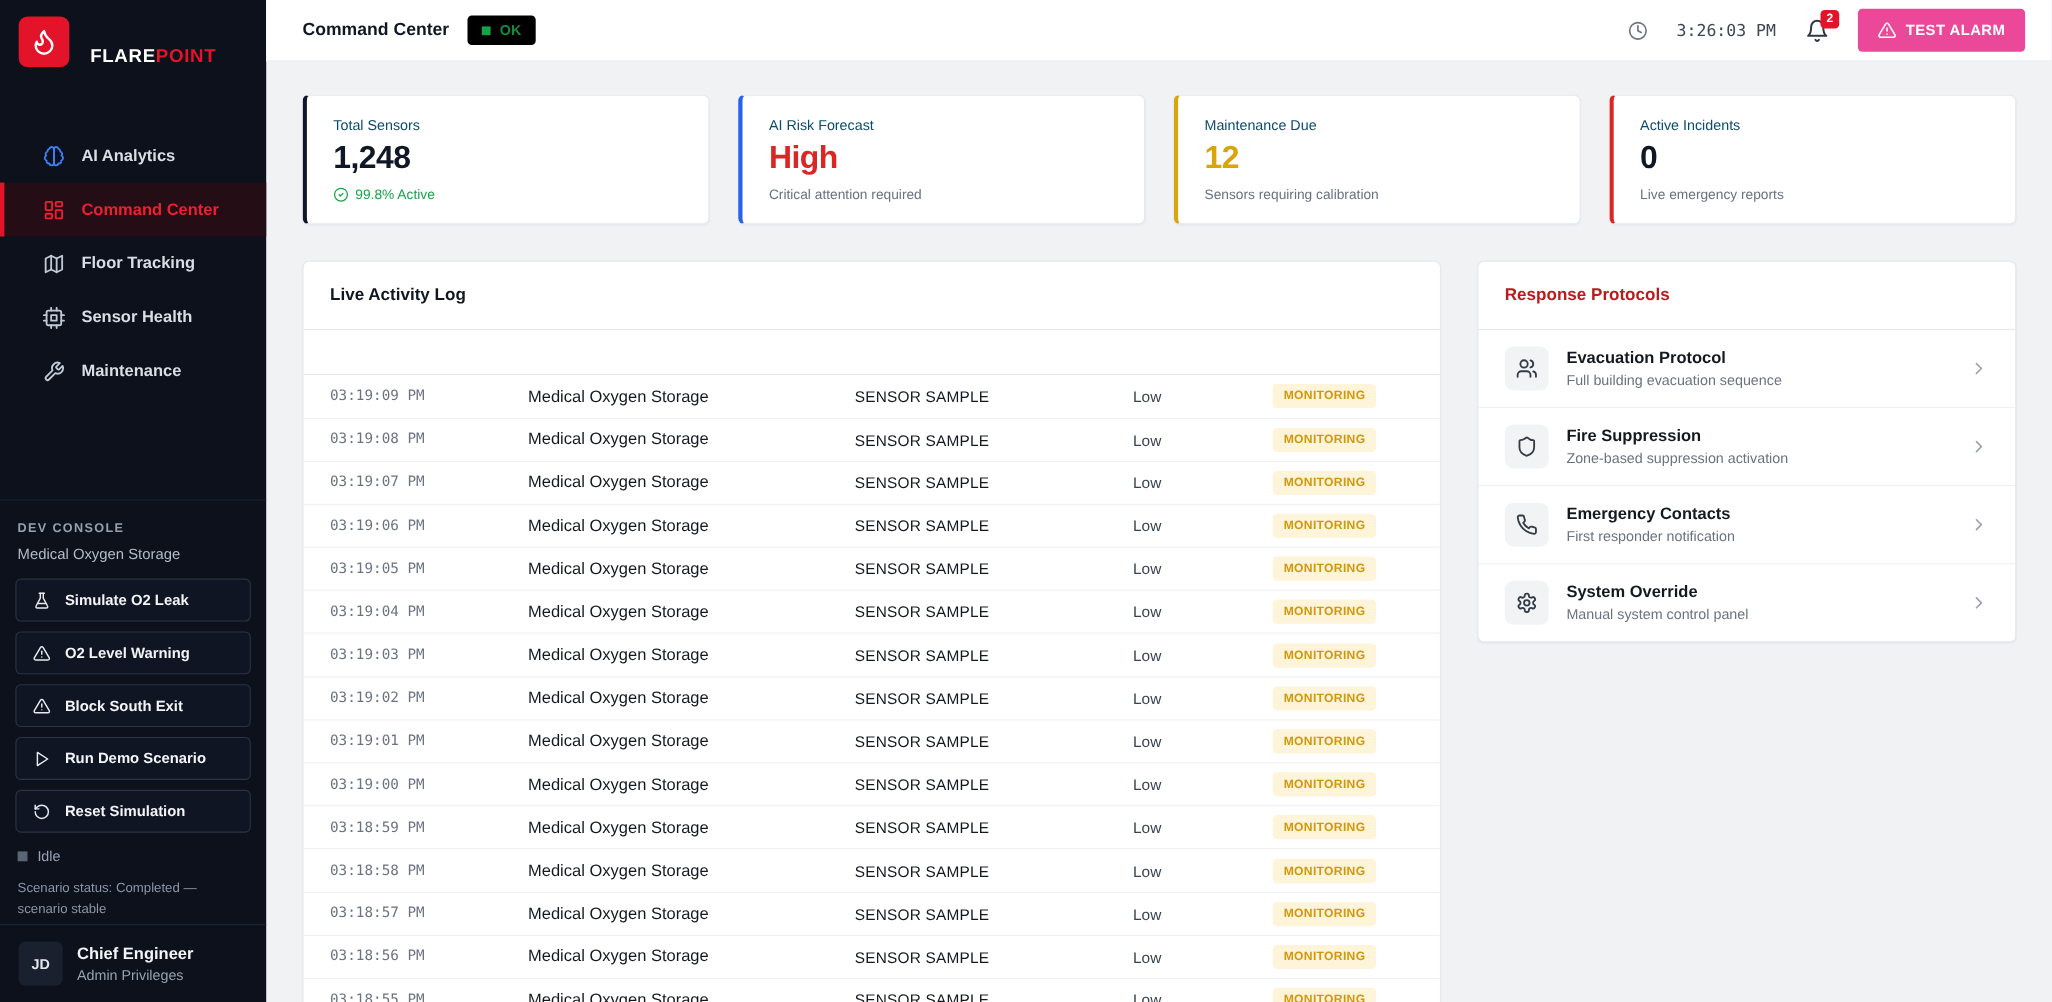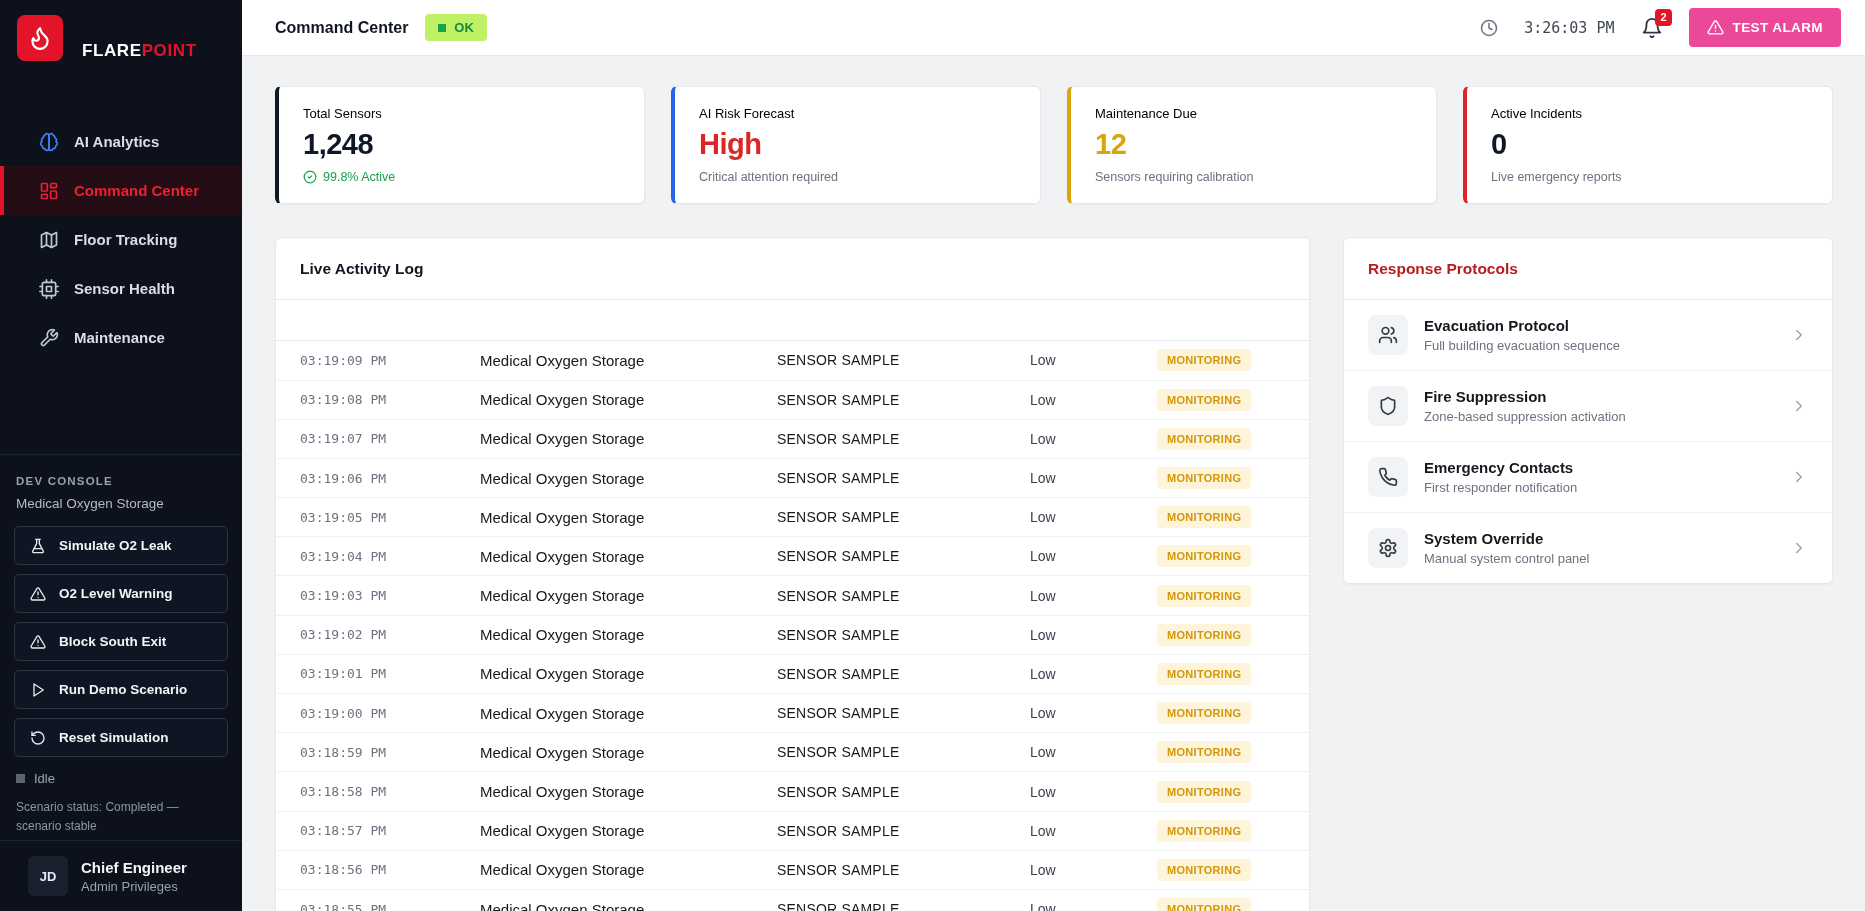--- a/index.html
+++ b/index.html
@@ -45,41 +45,41 @@
     color:#f2f4f7; font-size:13.5px; font-weight:700; cursor:pointer;
     font-family:"Liberation Sans","DejaVu Sans",sans-serif;
   }
   .dev-btn .btn-icon { width:16px; height:16px; display:inline-flex; color:#e7eaef; }
   .dev-btn .btn-icon svg { width:16px; height:16px; }
   .idle-row { display:flex; align-items:center; gap:9px; margin-top:14px; padding-left:2px; font-size:13px; color:#9aa3b2; }
   .idle-square { width:9px; height:9px; background:#5b6472; display:inline-block; }
   .scenario { margin-top:12px; font-size:12px; line-height:1.55; color:#8d96a5; padding:0 40px 0 2px; }
 
   .user {
-    margin-top:auto; border-top:1px solid #1c2330; padding:15px 28px;
+    margin-top:auto; border-top:1px solid #1c2330; padding:15px 17px;
     display:flex; align-items:center; gap:13px;
   }
   .avatar {
     width:40px; height:40px; border-radius:6px; background:#1a212e; color:#e5e9ef;
     display:flex; align-items:center; justify-content:center; font-size:13px; font-weight:700;
   }
   .user-name { font-size:15px; font-weight:700; color:#f3f5f8; margin-bottom:3px; }
   .user-role { font-size:13px; color:#98a1b0; }
 
   
   .right { flex:1; display:flex; flex-direction:column; min-width:0; }
 
   header {
     height:56px; background:#fff; border-bottom:1px solid #e6e8eb;
     display:flex; align-items:center; padding:0 24px 0 33px;
   }
   .page-title { font-size:16px; font-weight:700; color:#111722; }
   .ok-badge {
     margin-left:17px; display:inline-flex; align-items:center; gap:8px;
-    background:#bef264; color:#178a3e; font-size:13px; font-weight:700;
+    background:#000000; color:#178a3e; font-size:13px; font-weight:700;
     padding:6px 13px; border-radius:4px;
   }
   .ok-square { width:8px; height:8px; background:#16a34a; display:inline-block; }
   .header-right { margin-left:auto; display:flex; align-items:center; gap:26px; }
   .clock-wrap { display:flex; align-items:center; gap:26px; color:#4b5563; }
   .clock-wrap .hdr-icon { width:18px; height:18px; display:inline-flex; color:#6b7280; }
   .clock-wrap .hdr-icon svg { width:18px; height:18px; }
   .clock-text { font-family:"DejaVu Sans Mono","Liberation Mono",monospace; font-size:15px; color:#3f4754; }
   .bell-wrap { position:relative; width:22px; height:22px; color:#2f3744; cursor:pointer; }
   .bell-wrap svg { width:22px; height:22px; }
@@ -96,21 +96,21 @@
   .alarm-btn .btn-icon svg { width:17px; height:17px; }
 
   main { flex:1; padding:30px 32px 0 33px; overflow:hidden; }
 
   
   .stats-row { display:flex; gap:26px; margin-bottom:33px; }
   .stat-card {
     flex:1; background:#fff; border:1px solid #e6e8eb; border-left:4px solid var(--accent,#101828);
     border-radius:6px; padding:19px 24px; box-shadow:0 1px 2px rgba(16,24,40,.04);
   }
-  .stat-label { font-size:13px; color:#000000; margin-bottom:7px; }
+  .stat-label { font-size:13px; color:#0c4a6e; margin-bottom:7px; }
   .stat-value { font-size:29px; font-weight:800; letter-spacing:-.5px; line-height:1.15; color:var(--value-color,#101828); margin-bottom:9px; }
   .stat-sub { font-size:12.5px; color:var(--sub-color,#6a7280); display:flex; align-items:center; gap:6px; }
   .stat-sub .sub-icon { width:14px; height:14px; display:inline-flex; }
   .stat-sub .sub-icon svg { width:14px; height:14px; }
 
   
   .content-row { display:flex; gap:33px; align-items:flex-start; }
 
   .activity-card { flex:1; min-width:0; background:#fff; border:1px solid #e6e8eb; border-radius:6px; box-shadow:0 1px 2px rgba(16,24,40,.04); }
   .activity-title { padding:22px 24px 21px; font-size:15.5px; font-weight:700; color:#111722; }

